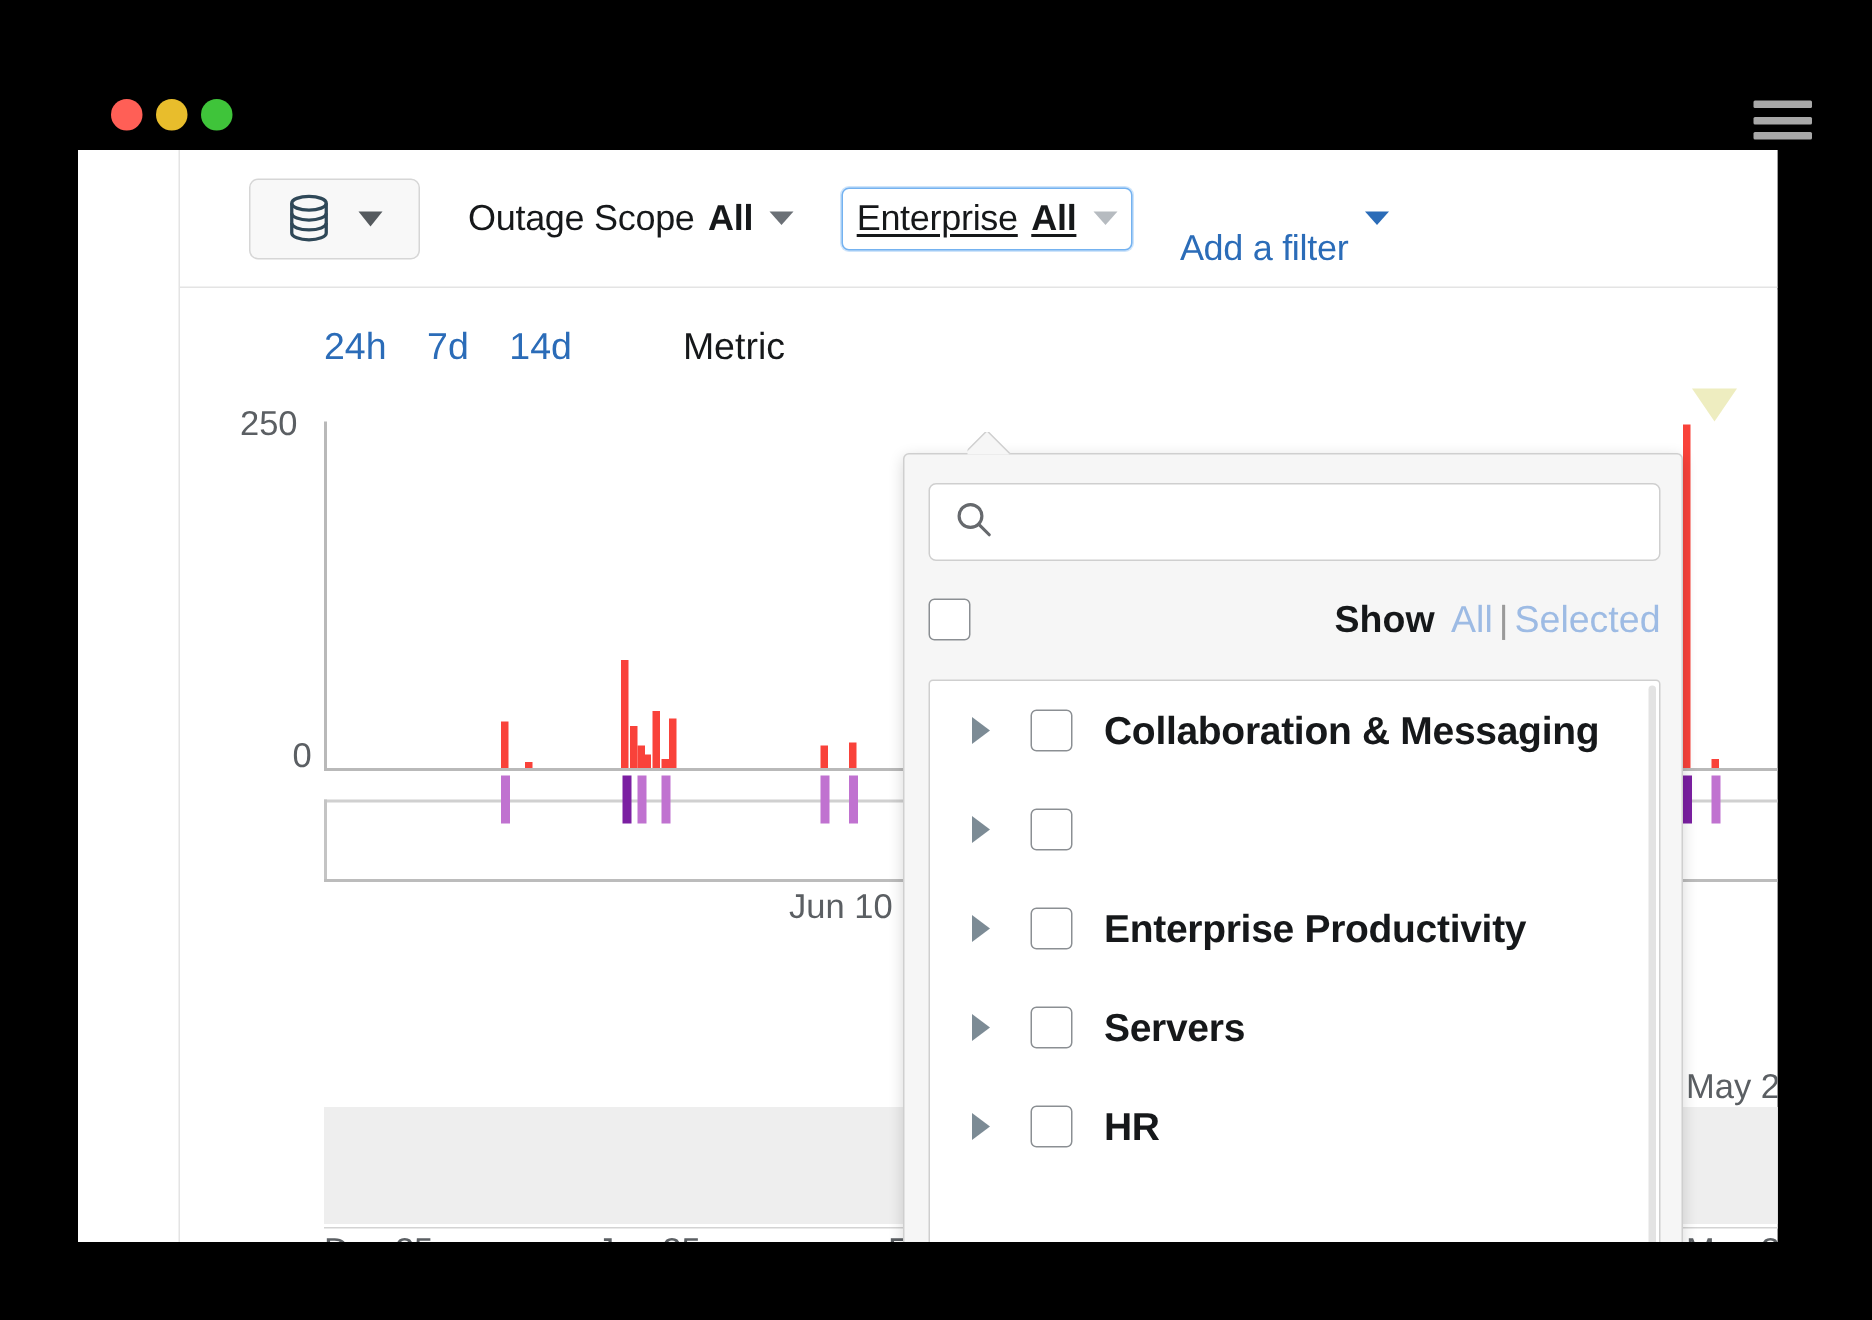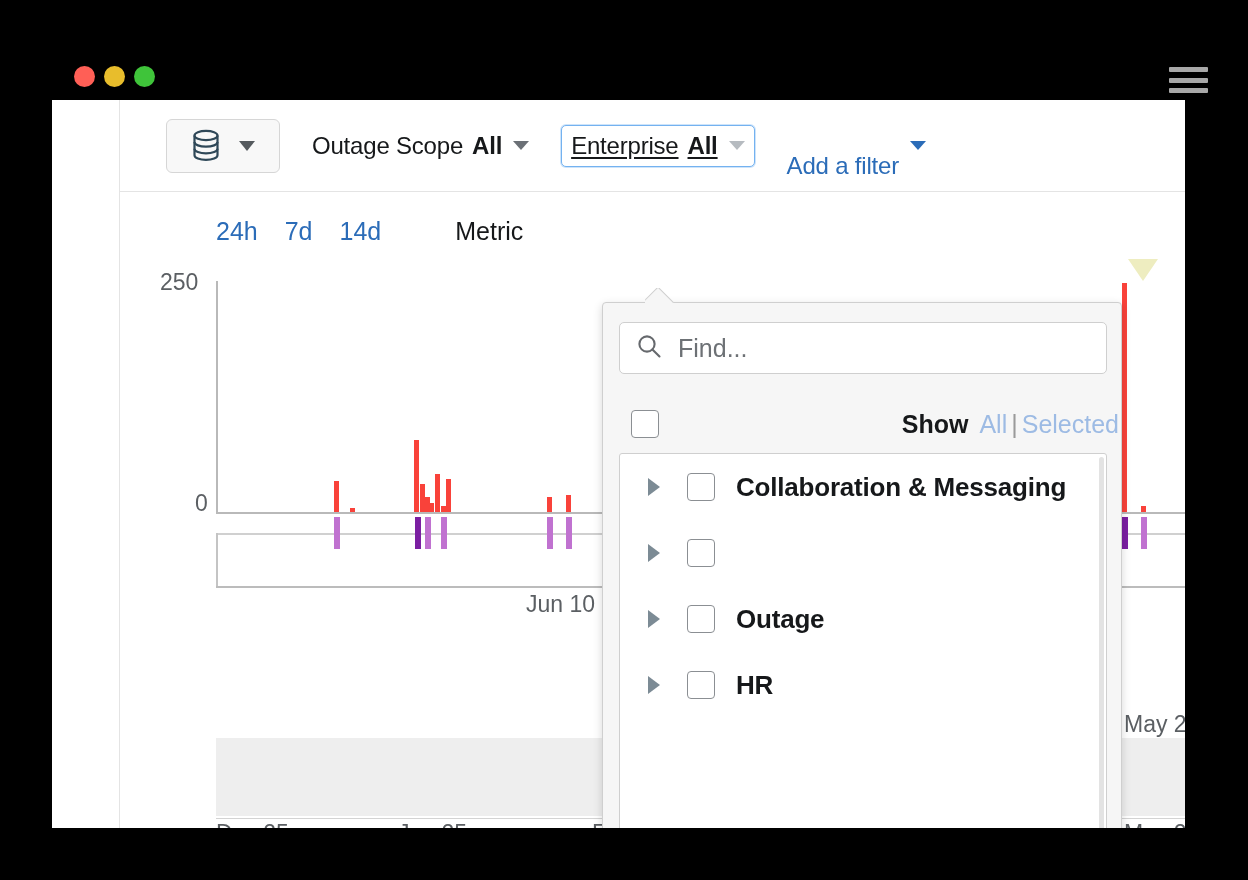--- a/index.html
+++ b/index.html
@@ -403,26 +403,25 @@
     font-size: 25px;
     color: #4d5155;
     font-family: "Liberation Sans", sans-serif;
     background: transparent;
     width: 380px;
   }
   #dropdown-search input::placeholder { color: #6d7175; }
 
   #show-row {
     position: absolute;
-    left: 28px;
+    left: 16px;
     top: 96px;
     width: 488px;
     height: 50px;
     display: flex;
-    align-items: center;
   }
   .cb {
     width: 28px;
     height: 28px;
     border: 1px solid #8b8f93;
     border-radius: 4px;
     background: #ffffff;
     cursor: pointer;
     flex: none;
     box-sizing: border-box;
@@ -657,21 +656,20 @@
     <div id="application-dropdown">
       <div id="dropdown-pointer"></div>
 
       <div id="dropdown-search">
         <span>
           <svg width="26" height="26" viewBox="0 0 26 26" fill="none">
             <circle cx="11" cy="11" r="7.6" stroke="#66696d" stroke-width="2.1"></circle>
             <line x1="16.4" y1="16.4" x2="23.5" y2="23.5" stroke="#66696d" stroke-width="2.1" stroke-linecap="round"></line>
           </svg>
         </span>
-        <input type="text" id="find-input" placeholder="Find..." style="">
       </div>
 
       <div id="show-row">
         <div class="cb"></div>
         <div id="show-row-right">
           <span id="show-label">Show</span>
           <span class="show-link">All</span>
           <span id="show-sep">|</span>
           <span class="show-link">Selected</span>
         </div>
@@ -683,21 +681,26 @@
           <span class="cb"></span>
           <span class="cat-label">Collaboration &amp; Messaging</span>
         </div>
         <div class="cat-row">
           <span class="cat-arrow"></span>
           <span class="cb"></span>
         </div>
         <div class="cat-row">
           <span class="cat-arrow"></span>
           <span class="cb"></span>
-          <span class="cat-label">Outage</span>
+          <span class="cat-label">Enterprise Productivity</span>
+        </div>
+        <div class="cat-row">
+          <span class="cat-arrow"></span>
+          <span class="cb"></span>
+          <span class="cat-label">Servers</span>
         </div>
         <div class="cat-row">
           <span class="cat-arrow"></span>
           <span class="cb"></span>
           <span class="cat-label">HR</span>
         </div>
 
         <div id="list-scrollbar"></div>
       </div>
     </div>

